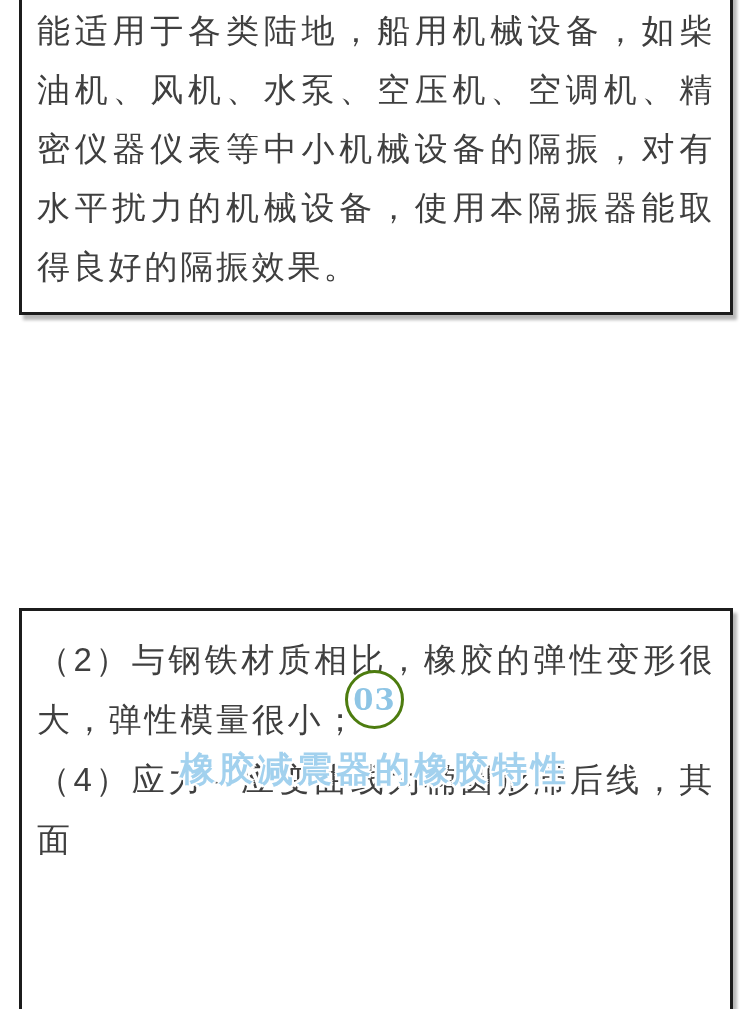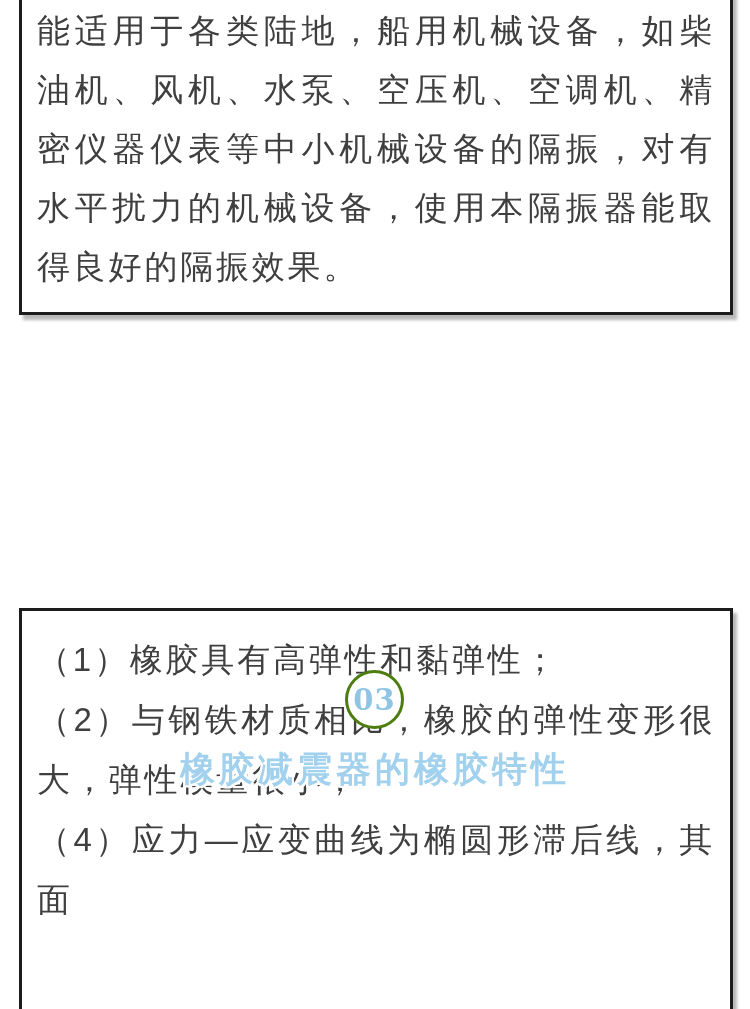--- a/index.html
+++ b/index.html
@@ -131,17 +131,16 @@
     <path d="M154 12 C154 20 145 30 145 39 a9 11 0 0 0 18 0 C163 30 154 20 154 12 Z" fill="url(#dropGrad)"></path>
 
     <path d="M67 72 C67 80 58 90 58 99 a9 11 0 0 0 18 0 C85 90 67 80 67 72 Z" fill="url(#dropGrad)"></path>
     <path d="M124 72 C124 80 115 90 115 99 a9 11 0 0 0 18 0 C133 90 124 80 124 72 Z" fill="url(#dropGrad)"></path>
   </svg>
 
 </div>
 
 <div class="text-box box-bottom">
   <div class="box-text">
-    <p>（1）橡胶具有高弹性和黏弹性；</p>
     <p>（2）与钢铁材质相比，橡胶的弹性变形很大，弹性模量很小；</p>
     <p>（4）应力—应变曲线为椭圆形滞后线，其面</p>
   </div>
 </div>
 
 </body></html>

